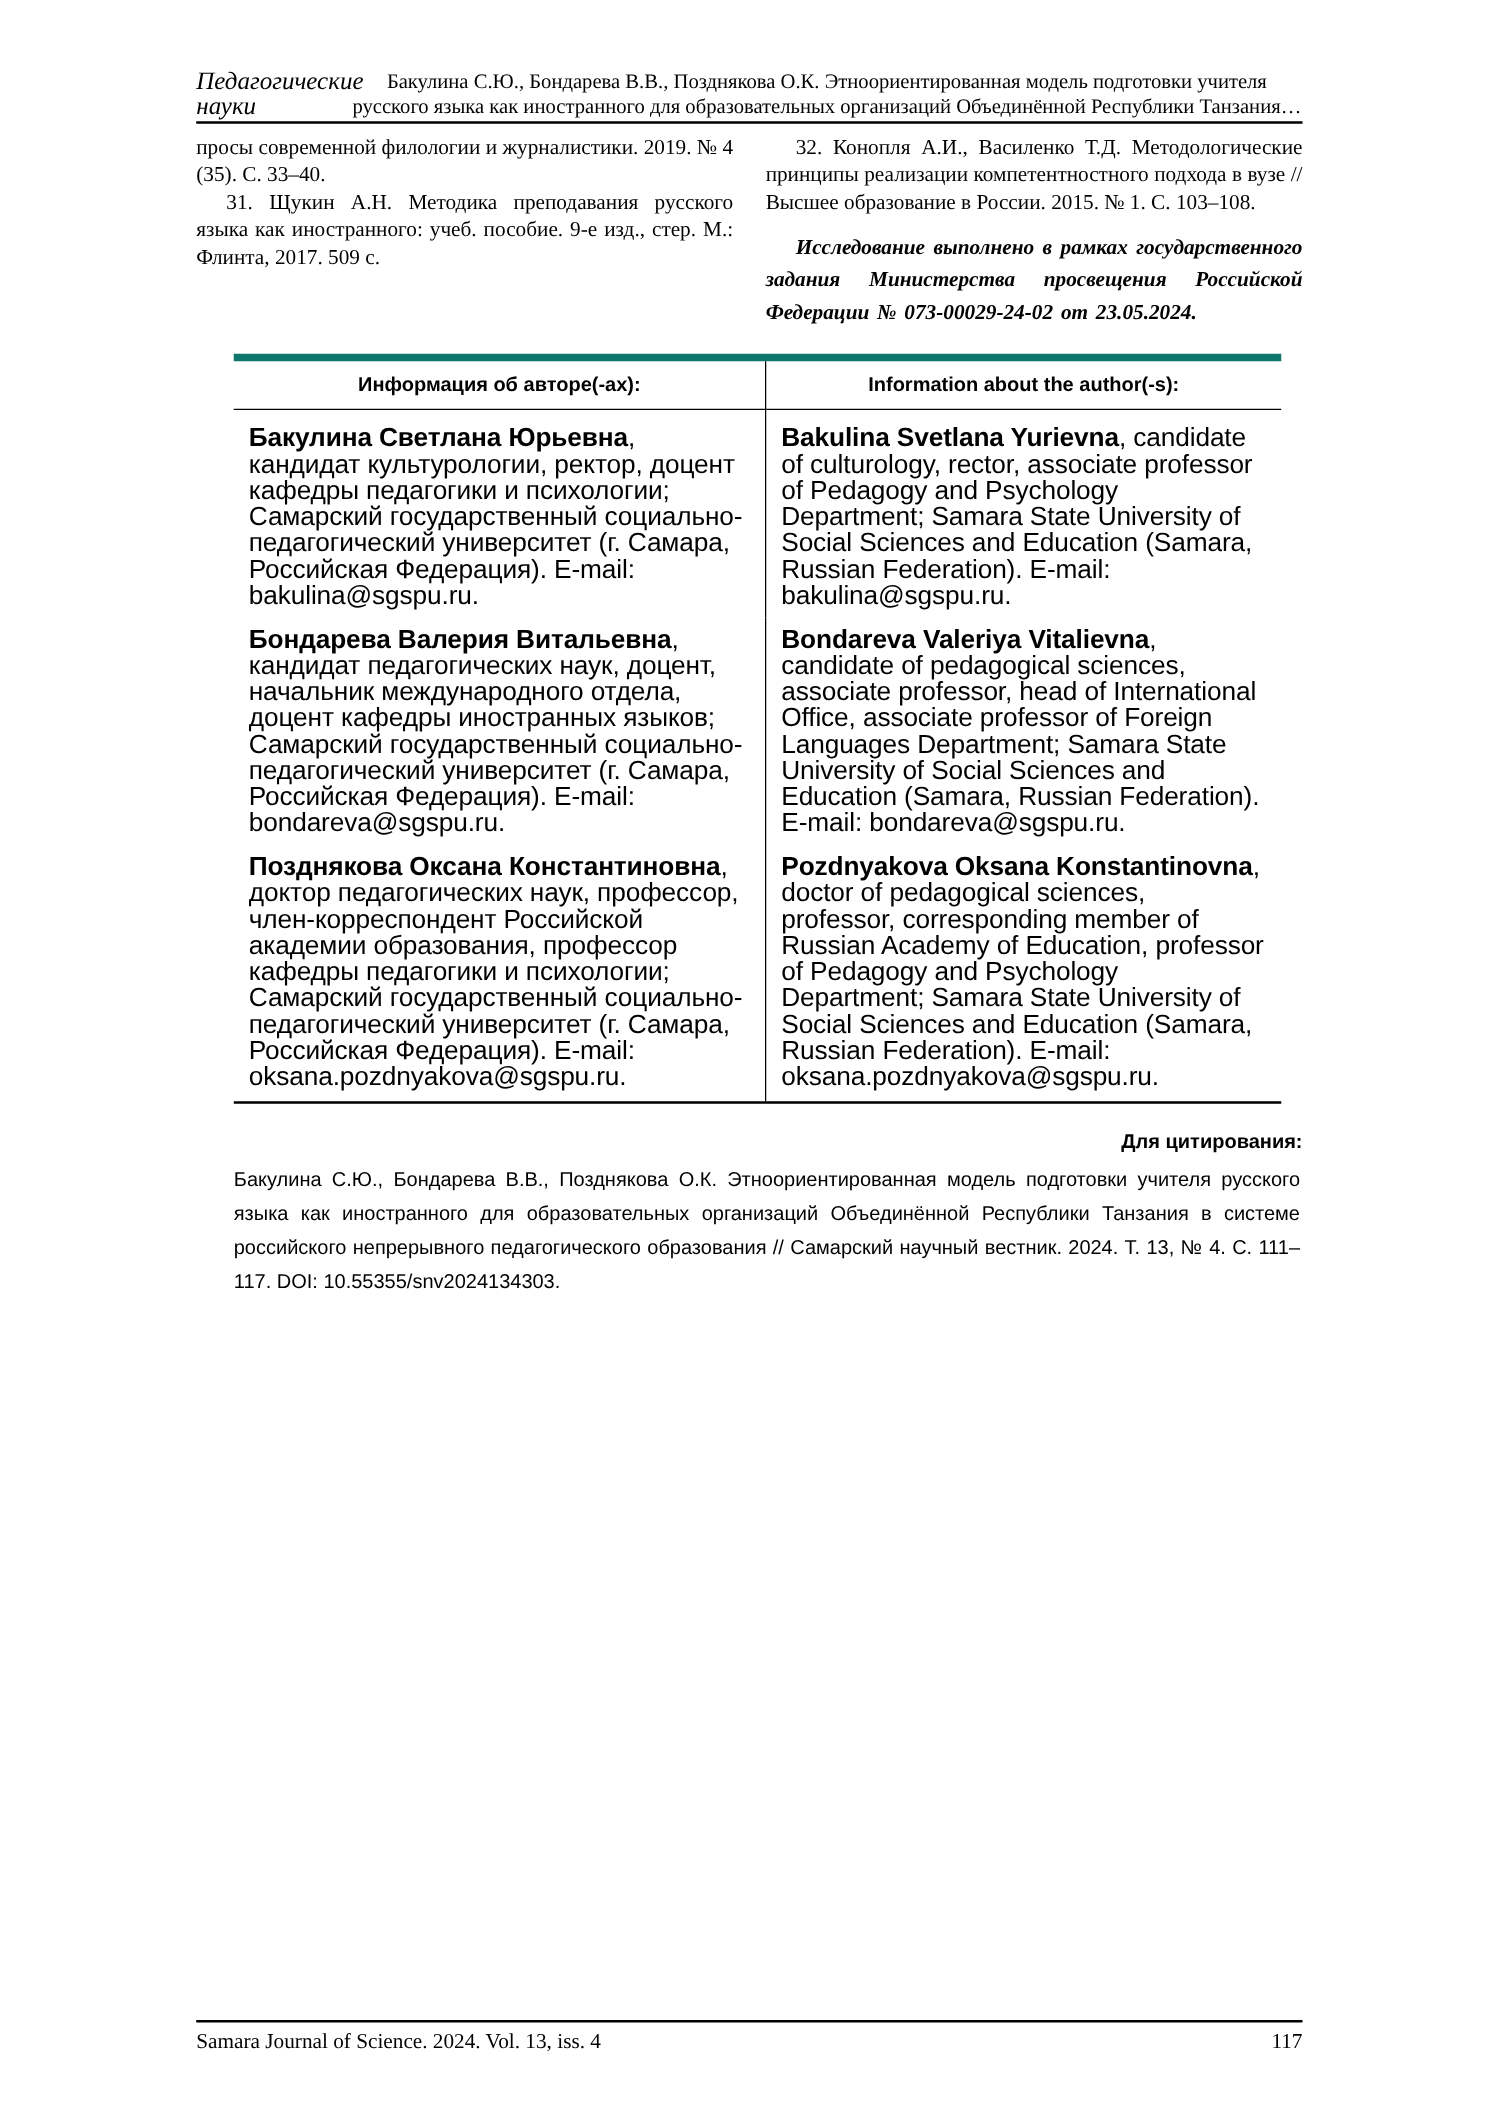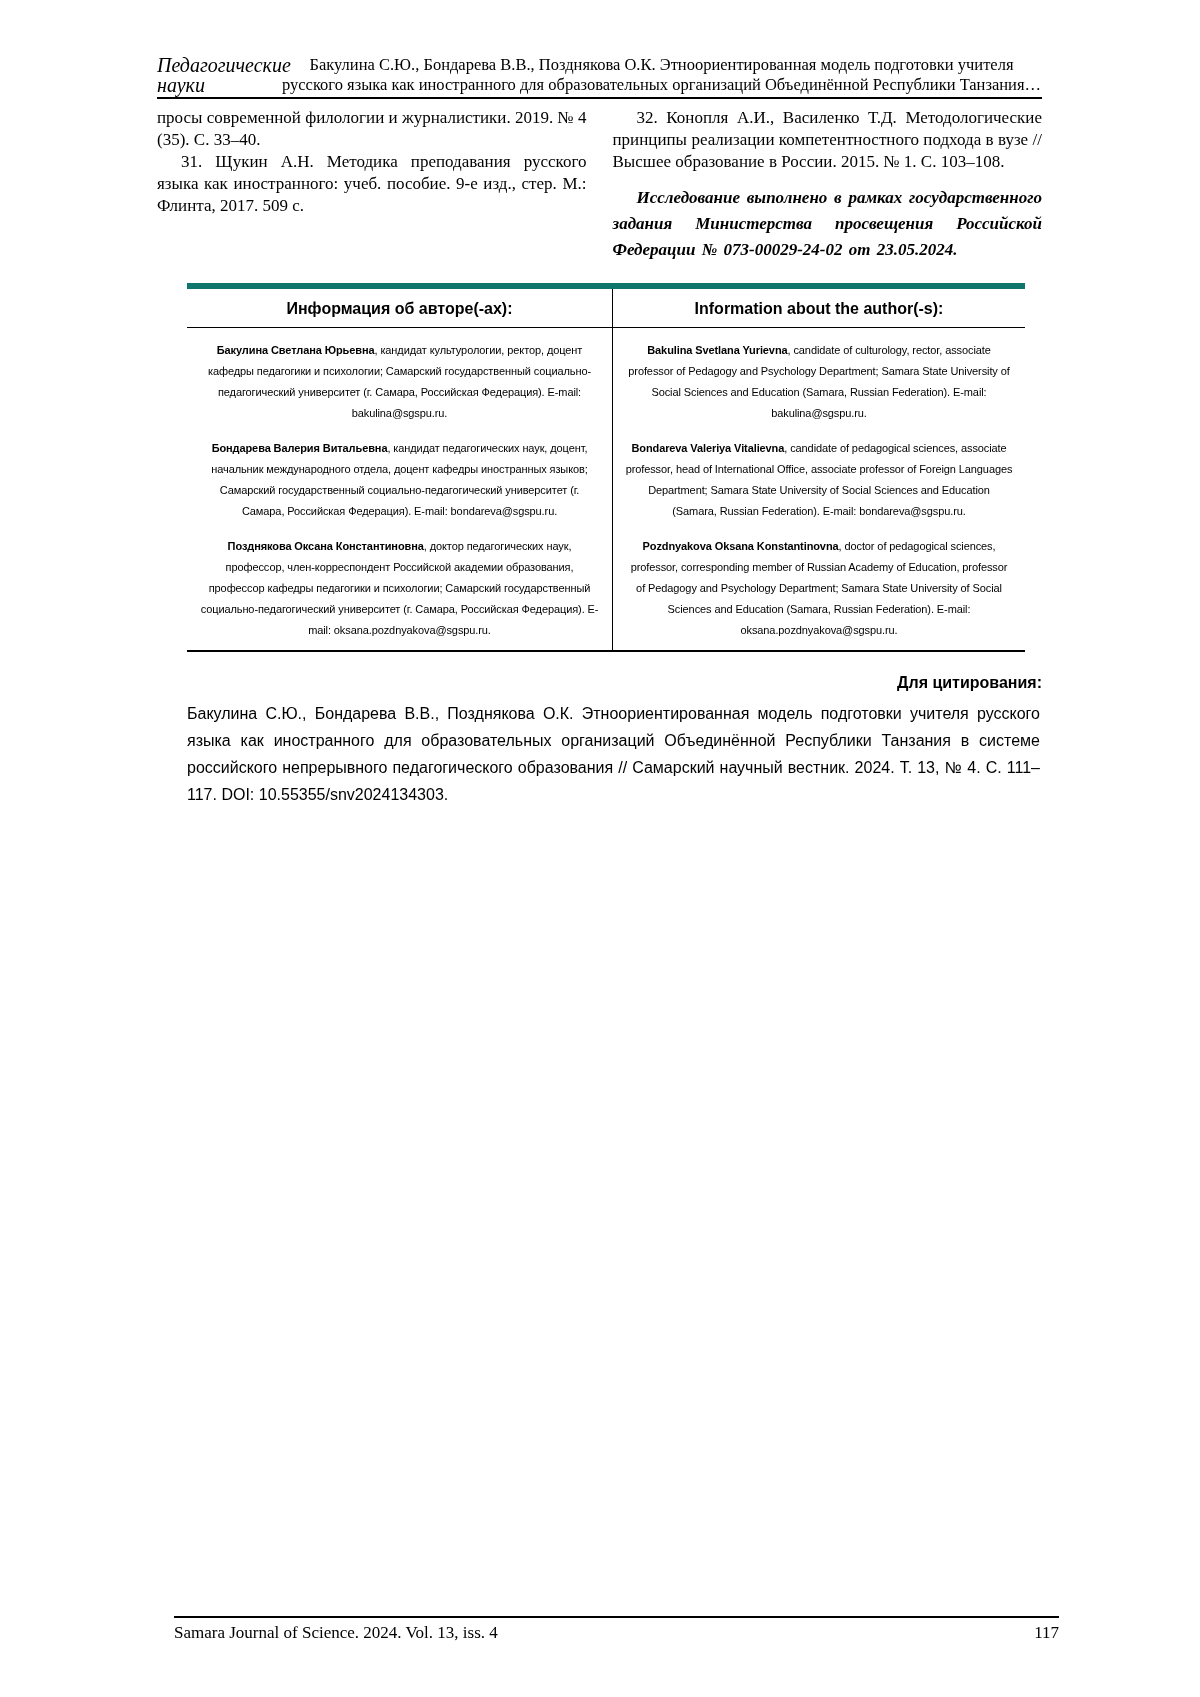--- a/index.html
+++ b/index.html
@@ -54,38 +54,38 @@
   }
   .t-cell { padding: 7px 12px 7px 12px; }
   .t-cell.left { border-right: 1px solid #000; }
   .t-cell.th {
     font-weight: bold; text-align: center;
     font-size: 16px;
     padding: 11px 10px 9px 10px;
     border-bottom: 1px solid #000;
   }
   .t-cell p {
-    font-size: 11px; line-height: 21px;
+    font-size: 21px; line-height: 21px;
     letter-spacing: -0.1px;
-    text-align: center;
+    text-align: left;
   }
   .t-cell.first { padding-top: 12px; }
   .t-cell.last { padding-bottom: 9px; }
 
   
   .citation { margin-top: 20px; font-family: "Liberation Sans", sans-serif; }
   .citation-label { font-weight: bold; font-size: 16px; line-height: 22px; text-align: right; }
   .citation-text {
     margin-left: 30px; margin-top: 6px; width: 853px;
     font-size: 16px; line-height: 27px;
     text-align: justify;
   }
 
   
-  .footer { position: absolute; left: 174px; width: 885px; top: 1616px; }
+  .footer { position: absolute; left: 157px; width: 885px; top: 1616px; }
   .footer-rule { border-bottom: 2.5px solid #000; }
   .footer-row {
     display: flex; justify-content: space-between;
     margin-top: 4px;
     font-size: 17px; line-height: 22px;
   }
 </style>
 </head>
 <body>
 

